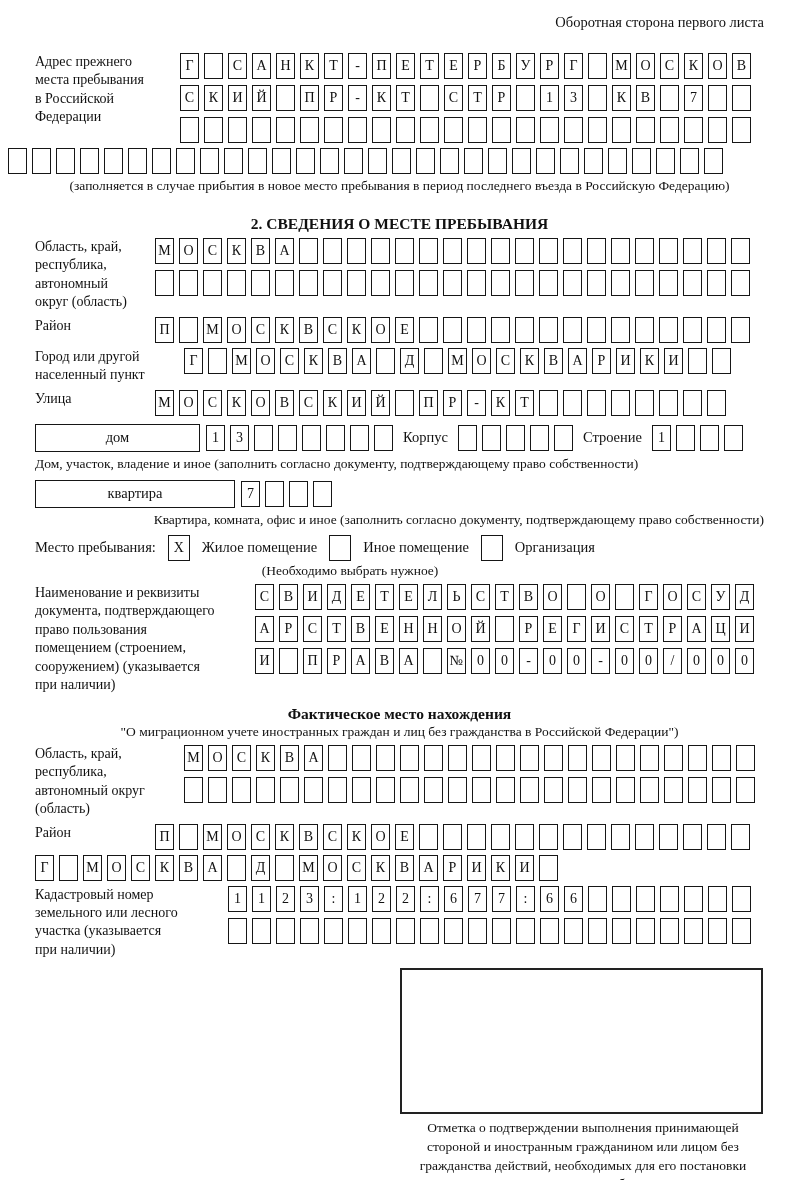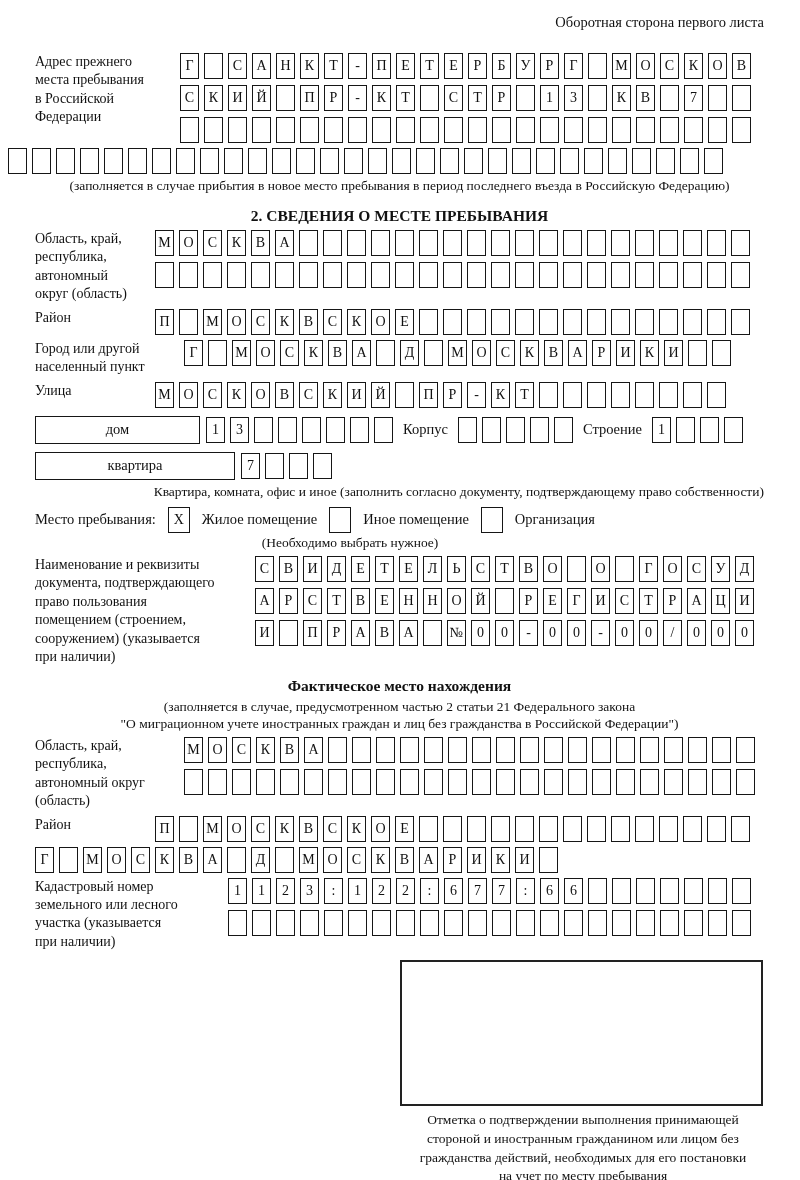--- a/index.html
+++ b/index.html
@@ -17,21 +17,21 @@
 
   .cellrow { display:flex; gap:5px; }
   .cell { width:19px; height:26px; border:1.6px solid #161616; background:#fff;
           display:inline-flex; align-items:center; justify-content:center;
           font-size:14px; flex:0 0 auto; }
   .checks .cell { width:22px; }
 
   .fullrow { margin-left:-27px; margin-top:5px; }
 
   .note { font-size:13.5px; text-align:center; margin-top:4px; }
-  .title { font-size:15.5px; font-weight:bold; text-align:center; margin-top:13px; }
+  .title { font-size:15.5px; font-weight:bold; text-align:center; margin-top:21px; }
 
   .houserow { display:flex; align-items:center; margin-top:8px; gap:6px; }
   .widebox { height:28px; border:1.7px solid #161616; display:flex; align-items:center;
              justify-content:center; font-size:14.5px; }
   .box-dom { width:165px; } .box-kv { width:200px; }
   .inline-lbl { font-size:14.5px; padding:0 4px; }
 
   .stayrow { display:flex; align-items:center; margin-top:7px; gap:12px; font-size:14.5px; }
   .staynote { font-size:13.5px; text-align:center; width:330px; margin-left:150px; margin-top:2px; }
 
@@ -345,20 +345,21 @@
         <span class="cell"></span>
       </div>
     <div class="inline-lbl">Строение</div>
     <div class="cellrow">
         <span class="cell">1</span>
         <span class="cell"></span>
         <span class="cell"></span>
         <span class="cell"></span>
       </div>
   </div>
+  <div class="note" style="text-align:left;">Дом, участок, владение и иное (заполнить согласно документу, подтверждающему право собственности)</div>
 
   <div class="houserow">
     <div class="widebox box-kv">квартира</div>
     <div class="cellrow">
         <span class="cell">7</span>
         <span class="cell"></span>
         <span class="cell"></span>
         <span class="cell"></span>
       </div>
   </div>
@@ -455,21 +456,20 @@
           <span class="cell">0</span>
           <span class="cell">/</span>
           <span class="cell">0</span>
           <span class="cell">0</span>
           <span class="cell">0</span>
         </div>
     </div>
   </div>
 
   <div class="title" style="margin-top:10px;">Фактическое место нахождения</div>
-  <div class="center-note">(заполняется в случае, предусмотренном частью 2 статьи 21 Федерального закона</div>
   <div class="center-note" style="margin-top:1px;">"О миграционном учете иностранных граждан и лиц без гражданства в Российской Федерации")</div>
 
   <div class="group">
     <div class="label w149">Область, край,
 республика,
 автономный округ
 (область)</div>
     <div class="rows">
       <div class="cellrow">
           <span class="cell">М</span>

